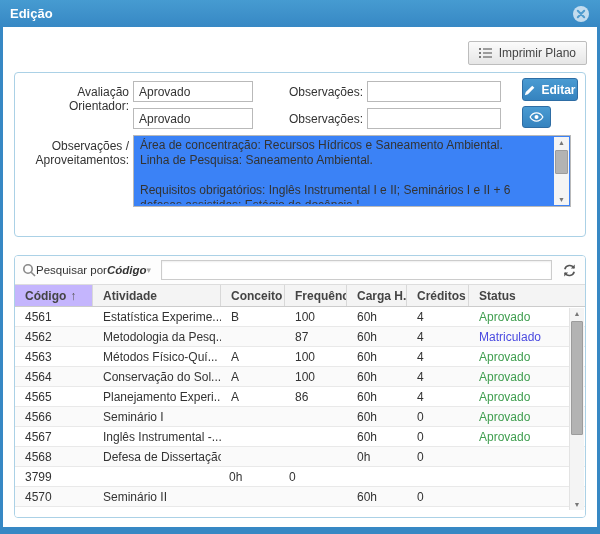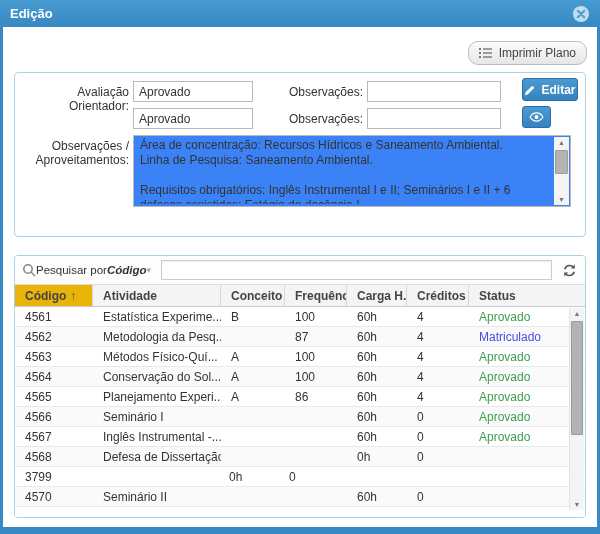--- a/index.html
+++ b/index.html
@@ -16,21 +16,21 @@
               display:flex; align-items:center; padding:0 10px; color:#fff;
               font-weight:bold; font-size:13px; }
   .close-btn { margin-left:auto; width:18px; height:18px; cursor:pointer; display:flex; }
 
   .content { position:absolute; top:27px; left:0; right:0; bottom:0; background:#fff; }
 
   
   .btn-print { position:absolute; top:14px; right:10px; height:24px;
                display:flex; align-items:center; gap:6px; padding:0 10px;
                background:linear-gradient(#fbfbfb,#e6e6e6); border:1px solid #bdbdbd;
-               border-radius:10px; color:#444; font-size:12px; cursor:pointer; }
+               border-radius:2px; color:#444; font-size:12px; cursor:pointer; }
 
   
   .panel { position:absolute; left:11px; right:11px; border:1px solid var(--panel-border);
            border-radius:4px; background:#fff; }
   .panel-form  { top:45px;  height:165px; }
   .panel-table { top:228px; height:263px; overflow:hidden; }
 
   
   .lbl { position:absolute; text-align:right; color:#333; line-height:14px; }
   .lbl-orient { left:0; top:12px; width:114px; }
@@ -76,21 +76,21 @@
   .caret { color:#aaa; font-size:9px; }
   .search-input { flex:1; height:20px; margin:0 8px 0 6px; border:1px solid #ccc;
                   box-shadow:inset 0 1px 2px rgba(0,0,0,.07); font-size:12px; padding:0 4px; }
   .refresh-btn { width:18px; height:18px; display:flex; align-items:center; justify-content:center; cursor:pointer; }
 
   
   .thead { display:flex; height:23px; background:#f4f4f4; border-top:1px solid #ddd;
            border-bottom:1px solid #ccc; font-weight:bold; color:#444; }
   .th { padding:4px 0 0 10px; border-right:1px solid #d8d8d8; white-space:nowrap;
         overflow:hidden; cursor:pointer; }
-  .th.sorted { background:#eab308; }
+  .th.sorted { background:#c4b5fd; }
   .sort-arrow { font-weight:bold; color:#555; margin-left:4px; }
   .c1{width:78px;} .c2{width:128px;} .c3{width:64px;} .c4{width:62px;}
   .c5{width:60px;} .c6{width:62px;} .c7{flex:1; border-right:none;}
 
   .rows-wrap { position:relative; height:210px; overflow:hidden; background:#fff; }
   .trow { display:flex; height:20px; border-bottom:1px solid #e9e9e9; background:#fff; }
   .trow.alt { background:#fafafa; }
   .tcell { padding:3px 0 0 10px; white-space:nowrap; overflow:hidden; font-size:12px; }
 </style>
 </head>

